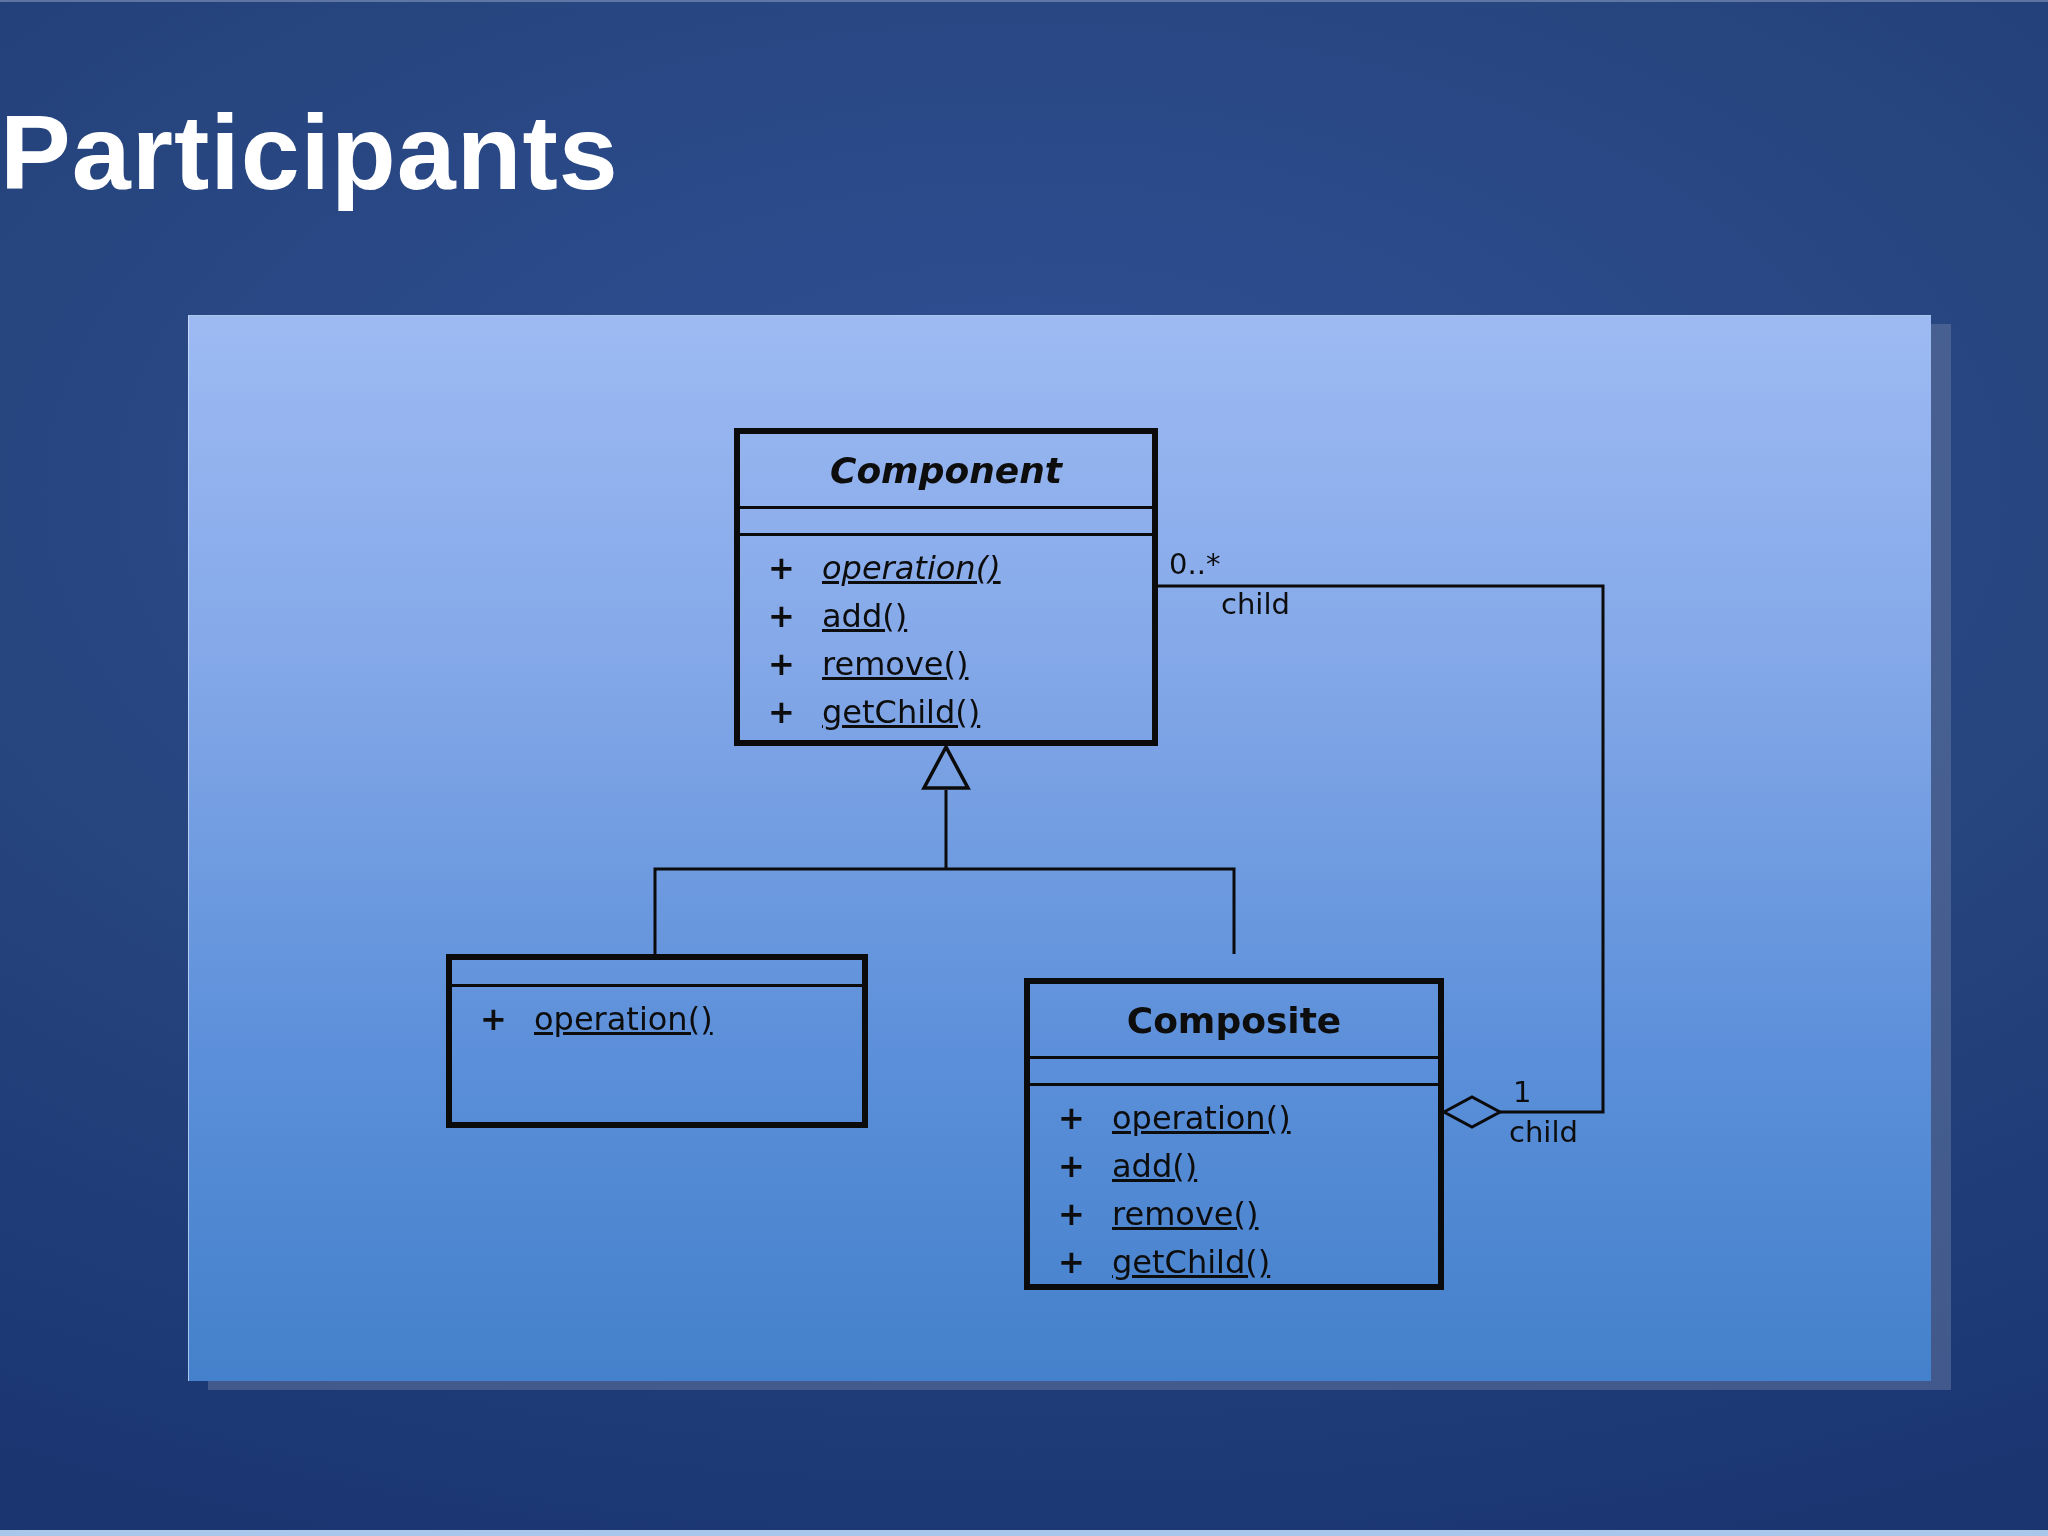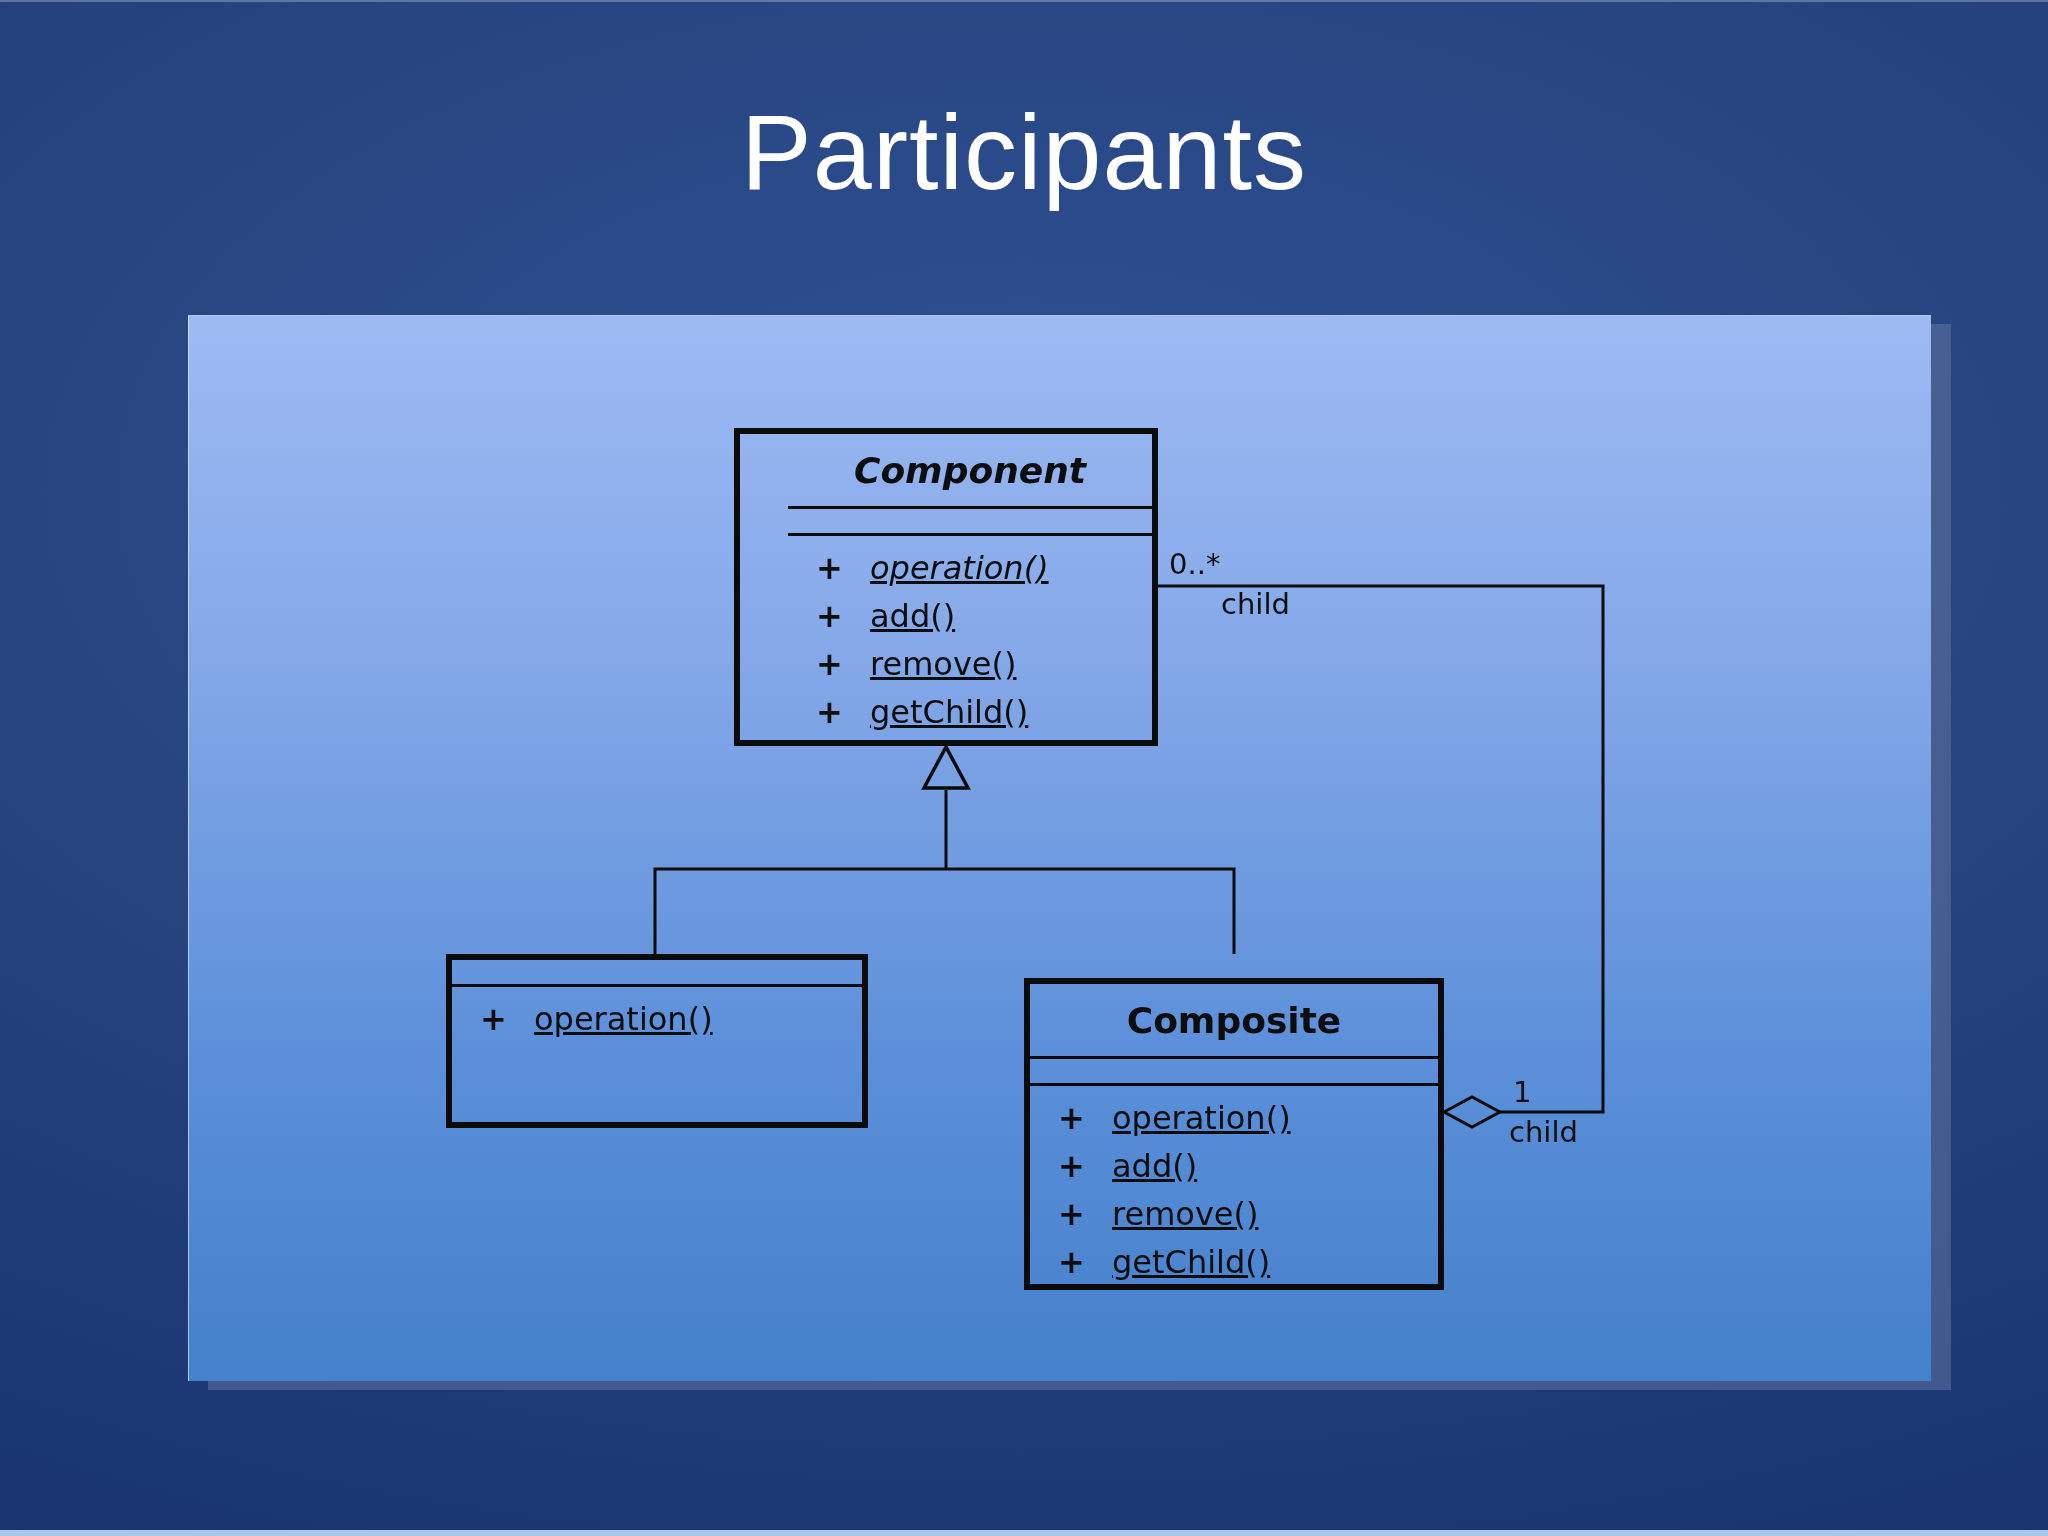--- a/index.html
+++ b/index.html
@@ -19,23 +19,22 @@
   .slide-top-line {
     position: absolute; top: 0; left: 0; right: 0; height: 2px;
     background: rgba(165, 180, 210, 0.45);
   }
   .slide-bottom-strip {
     position: absolute; bottom: 0; left: 0; right: 0; height: 6px;
     background: #a9c7ea;
   }
   .slide-title {
     position: absolute; top: 92px; left: 0; width: 100%;
-    text-align: center;
     font-family: "Liberation Sans", sans-serif;
-    font-size: 106px; font-weight: 400; letter-spacing: 1px;
+    font-size: 106px; font-weight: 700; letter-spacing: 1px;
     color: #ffffff;
   }
   .panel {
     position: absolute; left: 188px; top: 315px;
     width: 1742px; height: 1065px;
     background: linear-gradient(180deg,
       #9dbaf3 0%, #84a8e8 32%, #5b8fd9 70%, #4480cb 100%);
     border-top: 1px solid rgba(225, 235, 252, 0.65);
     border-left: 1px solid rgba(225, 235, 252, 0.65);
     box-shadow: 20px 9px 0 rgba(96, 116, 158, 0.55);
@@ -43,21 +42,21 @@
   .connector-svg {
     position: absolute; left: 0; top: 0;
     width: 1742px; height: 1065px;
   }
   .class-box {
     position: absolute;
     border: 6px solid #0b0b0b;
     box-sizing: border-box;
     color: #0d0d0d;
   }
-  .class-box-component { left: 545px; top: 112px; width: 424px; height: 318px; padding-left: 48px; }
+  .class-box-component { left: 545px; top: 112px; width: 424px; height: 318px; }
   .class-box-leaf      { left: 257px; top: 638px; width: 422px; height: 174px; }
   .class-box-composite { left: 835px; top: 662px; width: 420px; height: 312px; }
   .class-title {
     height: 72px;
     display: flex; align-items: center; justify-content: center;
     font-size: 36px; font-weight: bold;
     border-bottom: 3px solid #0b0b0b;
   }
   .class-title.abstract { font-style: italic; }
   .attr-row {

